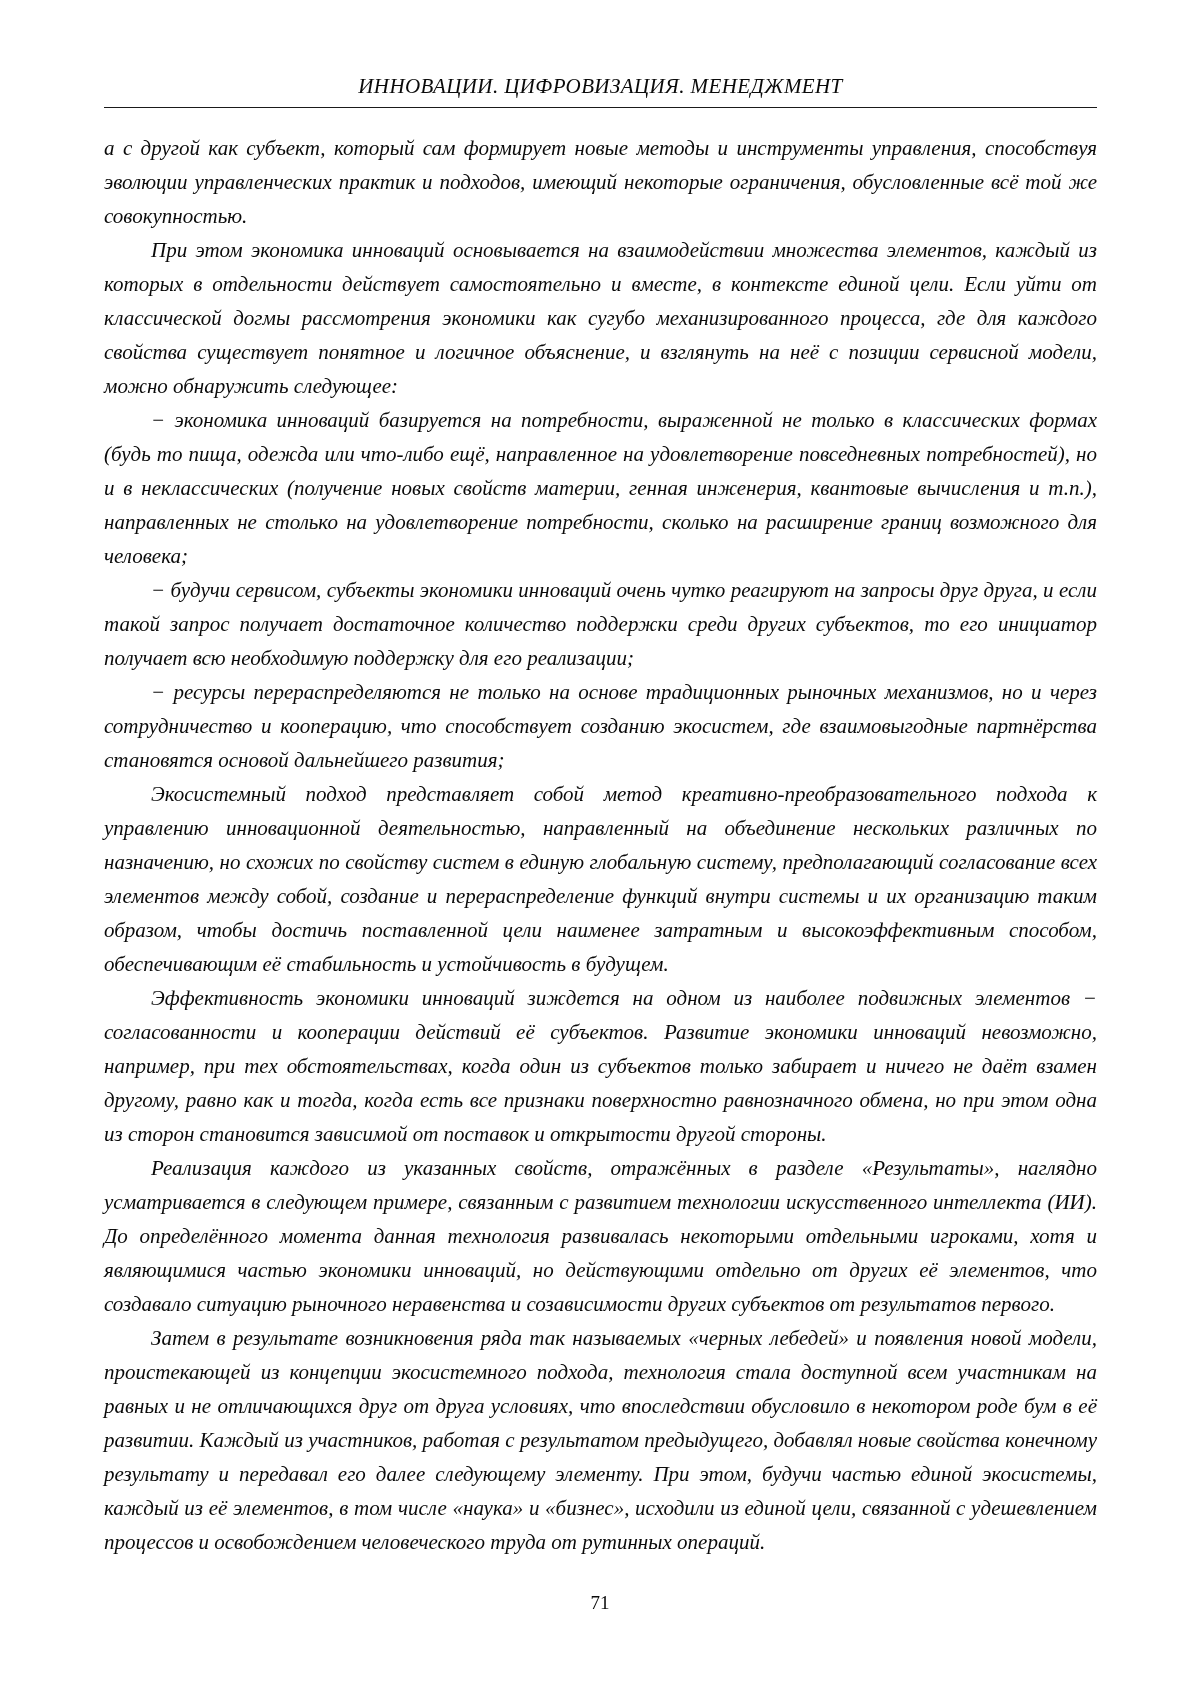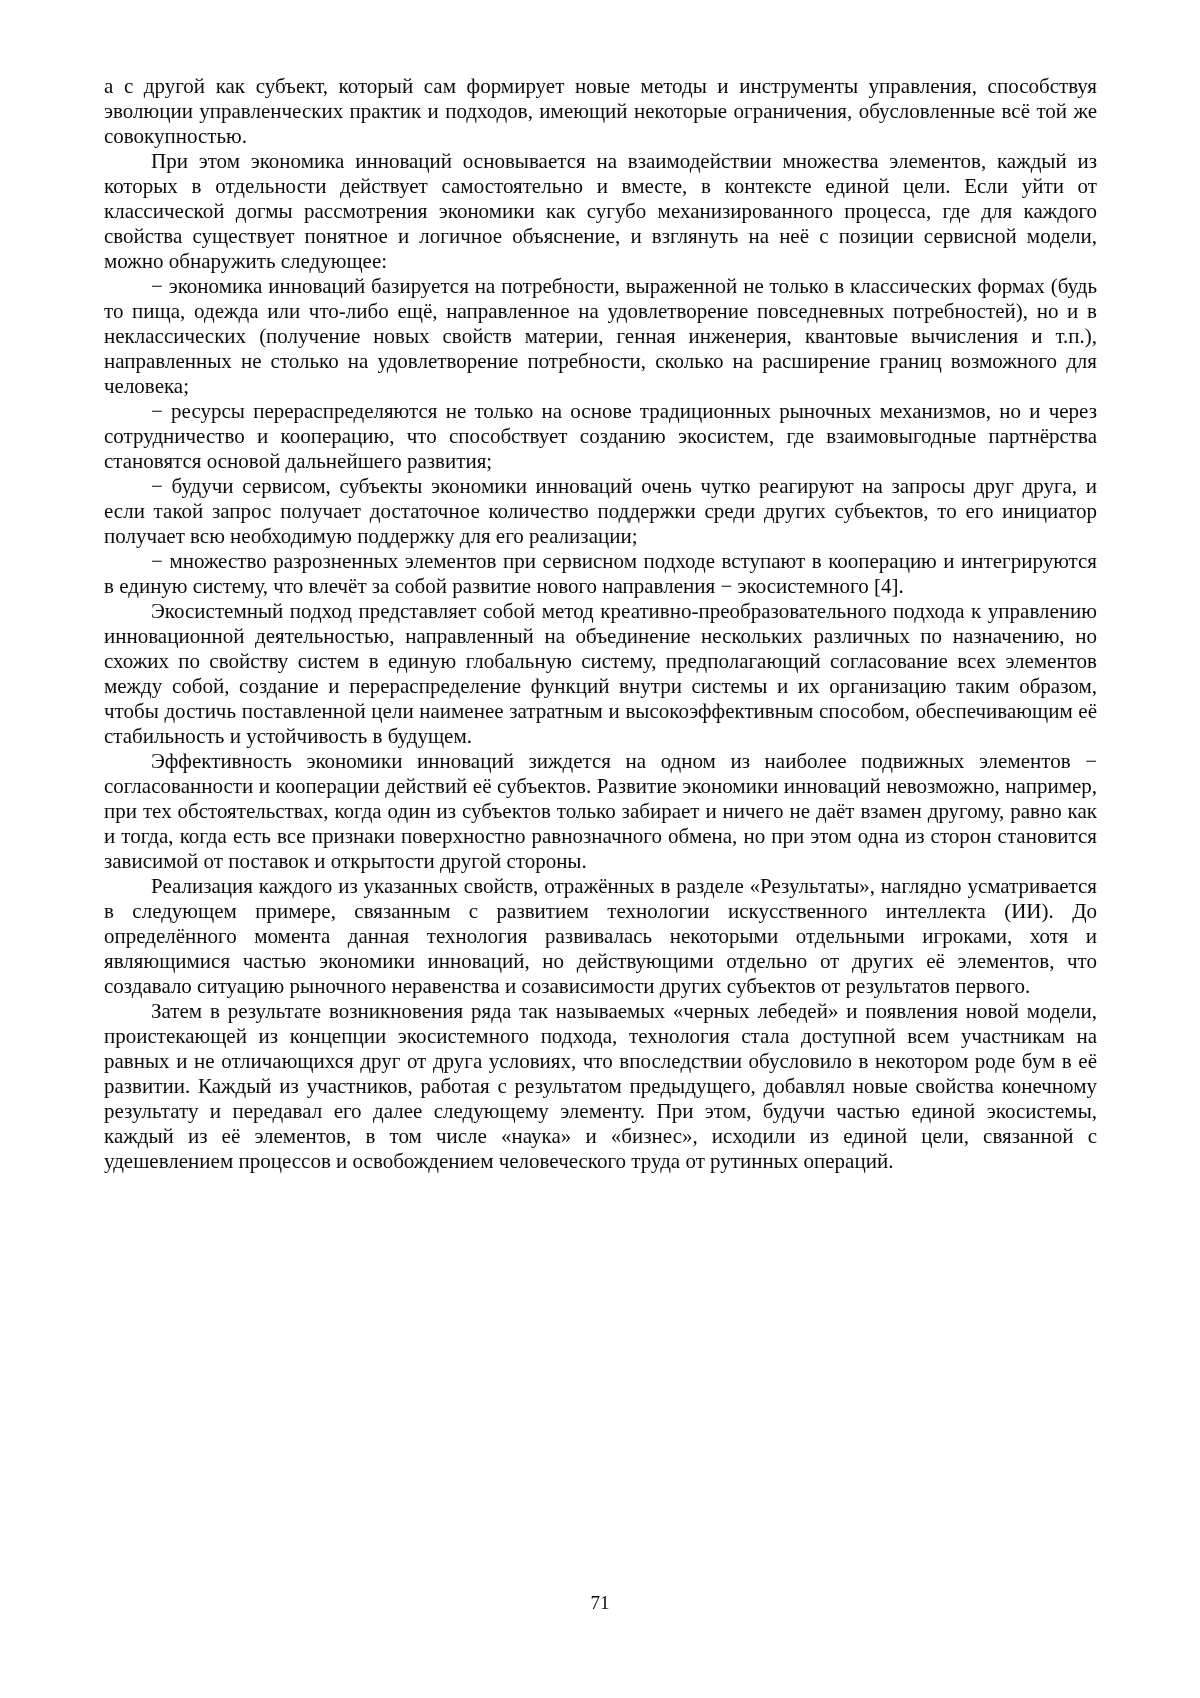--- a/index.html
+++ b/index.html
@@ -20,25 +20,27 @@
   }
   .running-head {
     text-align: center;
     font-style: italic;
     font-size: 21px;
     letter-spacing: 0.4px;
     padding-bottom: 8px;
     border-bottom: 1.6px solid #1a1a1a;
   }
   .body-text {
+    margin-top: 23px;
     font-size: 21px;
-    line-height: 25px;
+    line-height: 34px;
     text-align: justify;
     -webkit-hyphens: auto;
     hyphens: auto;
+    font-style: italic;
   }
   .para {
     margin: 0;
     text-indent: 47px;
   }
   .para.continued {
     text-indent: 0;
   }
   .page-number {
     position: absolute;
@@ -48,28 +50,30 @@
     text-align: center;
     font-size: 19px;
     color: #0a0a0a;
   }
 </style>
 </head>
 <body>
 
 <div class="page">
 
+  <header>
+    <div class="running-head">ИННОВАЦИИ. ЦИФРОВИЗАЦИЯ. МЕНЕДЖМЕНТ</div>
+  </header>
 
   <main class="body-text" lang="ru">
     <p class="para continued">а с другой как субъект, который сам формирует новые методы и инструменты управления, способствуя эволюции управленческих практик и подходов, имеющий некоторые ограничения, обусловленные всё той же совокупностью.</p>
     <p class="para">При этом экономика инноваций основывается на взаимодействии множества элементов, каждый из которых в отдельности действует самостоятельно и вместе, в контексте единой цели. Если уйти от классической догмы рассмотрения экономики как сугубо механизированного процесса, где для каждого свойства существует понятное и логичное объяснение, и взглянуть на неё с позиции сервисной модели, можно обнаружить следующее:</p>
     <p class="para">− экономика инноваций базируется на потребности, выраженной не только в классических формах (будь то пища, одежда или что-либо ещё, направленное на удовлетворение повседневных потребностей), но и в неклассических (получение новых свойств материи, генная инженерия, квантовые вычисления и т.п.), направленных не столько на удовлетворение потребности, сколько на расширение границ возможного для человека;</p>
+    <p class="para">− будучи сервисом, субъекты экономики инноваций очень чутко реагируют на запросы друг друга, и если такой запрос получает достаточное количество поддержки среди других субъектов, то его инициатор получает всю необходимую поддержку для его реализации;</p>
     <p class="para">− ресурсы перераспределяются не только на основе традиционных рыночных механизмов, но и через сотрудничество и кооперацию, что способствует созданию экосистем, где взаимовыгодные партнёрства становятся основой дальнейшего развития;</p>
-    <p class="para">− будучи сервисом, субъекты экономики инноваций очень чутко реагируют на запросы друг друга, и если такой запрос получает достаточное количество поддержки среди других субъектов, то его инициатор получает всю необходимую поддержку для его реализации;</p>
-    <p class="para">− множество разрозненных элементов при сервисном подходе вступают в кооперацию и интегрируются в единую систему, что влечёт за собой развитие нового направления − экосистемного [4].</p>
     <p class="para">Экосистемный подход представляет собой метод креативно-преобразовательного подхода к управлению инновационной деятельностью, направленный на объединение нескольких различных по назначению, но схожих по свойству систем в единую глобальную систему, предполагающий согласование всех элементов между собой, создание и перераспределение функций внутри системы и их организацию таким образом, чтобы достичь поставленной цели наименее затратным и высокоэффективным способом, обеспечивающим её стабильность и устойчивость в будущем.</p>
     <p class="para">Эффективность экономики инноваций зиждется на одном из наиболее подвижных элементов − согласованности и кооперации действий её субъектов. Развитие экономики инноваций невозможно, например, при тех обстоятельствах, когда один из субъектов только забирает и ничего не даёт взамен другому, равно как и тогда, когда есть все признаки поверхностно равнозначного обмена, но при этом одна из сторон становится зависимой от поставок и открытости другой стороны.</p>
     <p class="para">Реализация каждого из указанных свойств, отражённых в разделе «Результаты», наглядно усматривается в следующем примере, связанным с развитием технологии искусственного интеллекта (ИИ). До определённого момента данная технология развивалась некоторыми отдельными игроками, хотя и являющимися частью экономики инноваций, но действующими отдельно от других её элементов, что создавало ситуацию рыночного неравенства и созависимости других субъектов от результатов первого.</p>
     <p class="para">Затем в результате возникновения ряда так называемых «черных лебедей» и появления новой модели, проистекающей из концепции экосистемного подхода, технология стала доступной всем участникам на равных и не отличающихся друг от друга условиях, что впоследствии обусловило в некотором роде бум в её развитии. Каждый из участников, работая с результатом предыдущего, добавлял новые свойства конечному результату и передавал его далее следующему элементу. При этом, будучи частью единой экосистемы, каждый из её элементов, в том числе «наука» и «бизнес», исходили из единой цели, связанной с удешевлением процессов и освобождением человеческого труда от рутинных операций.</p>
   </main>
 
   <footer>
     <div class="page-number">71</div>
   </footer>
 

